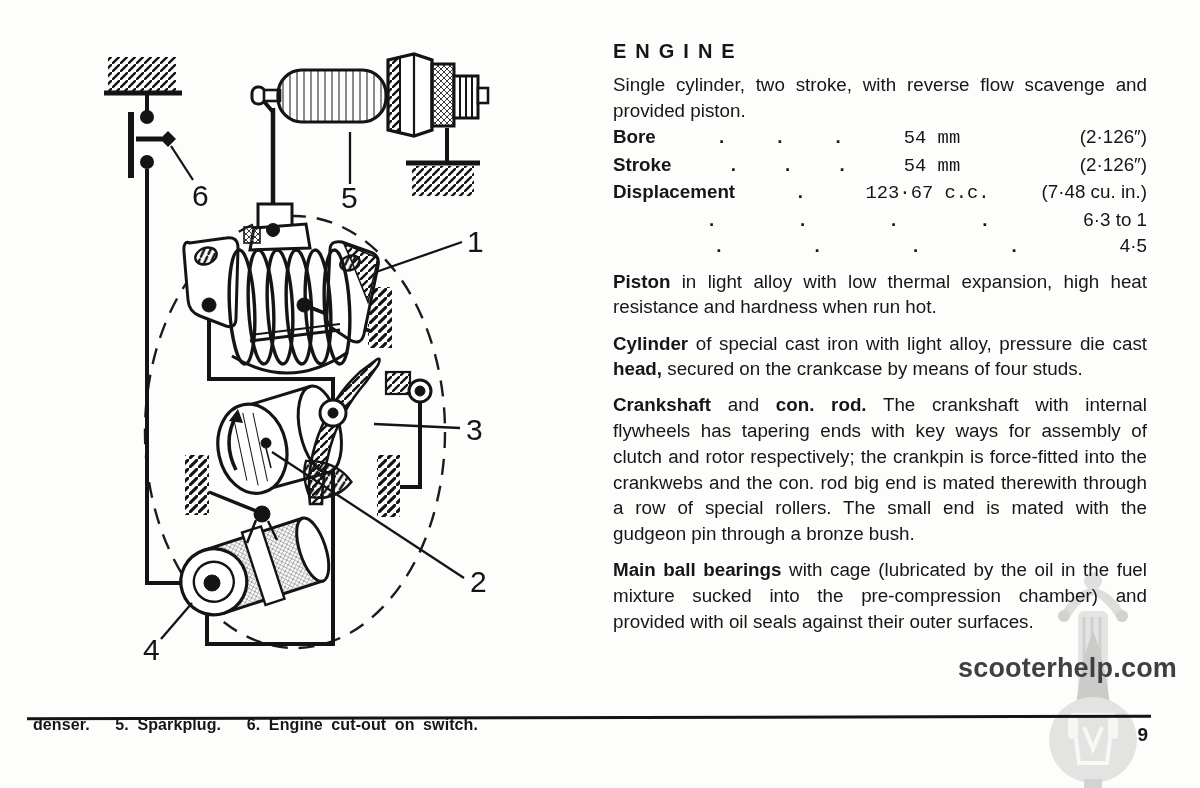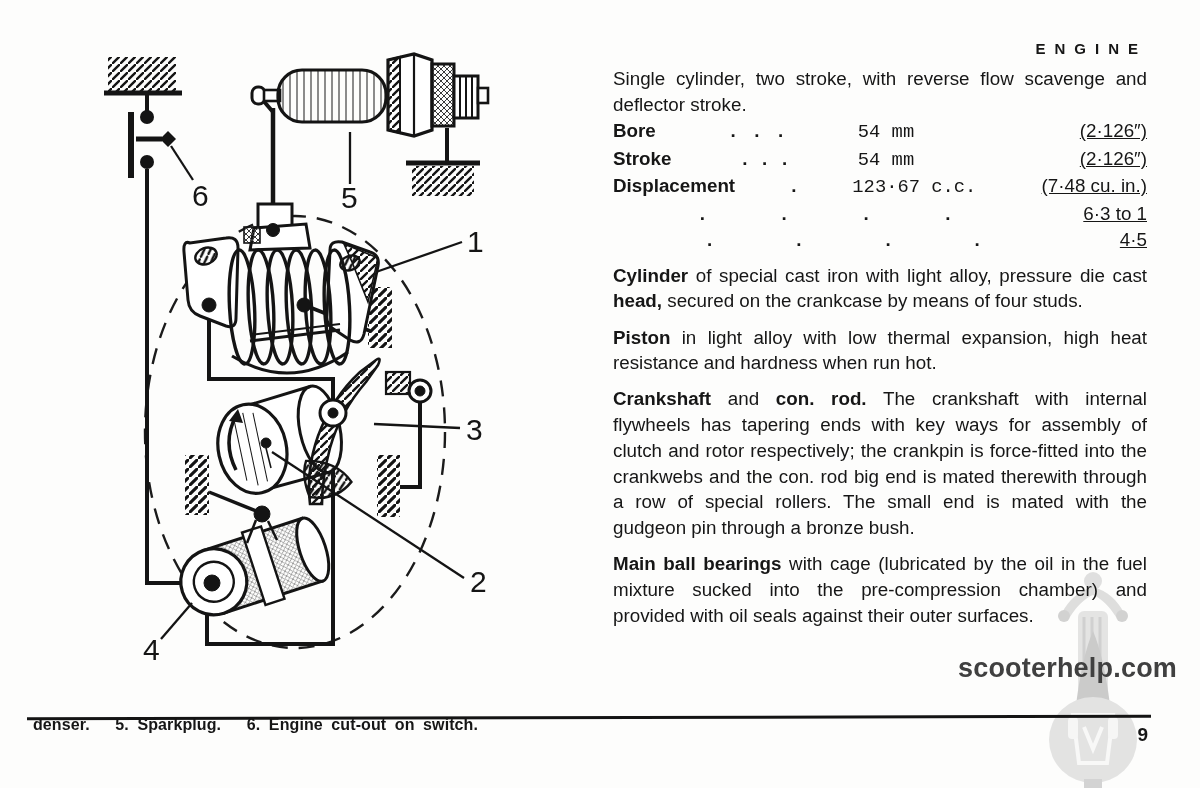--- a/index.html
+++ b/index.html
@@ -16,29 +16,29 @@
     font-size:16.5px;font-weight:bold;white-space:pre-wrap;letter-spacing:.2px;
   }
   .fig-legend{
     position:absolute;left:33px;top:681px;width:545px;
     font-size:16px;line-height:17.5px;font-weight:bold;word-spacing:4px;
     white-space:pre;letter-spacing:.1px;
   }
   
   .content-column{position:absolute;left:613px;top:40px;width:534px;z-index:2;}
   .page-heading{
-    font-size:15px;font-weight:bold;letter-spacing:9px;margin:0 0 9px 0;text-align:right;
+    font-size:20px;font-weight:bold;letter-spacing:9px;margin:0 0 9px 0;
   }
   .intro-paragraph{font-size:18.8px;line-height:25.6px;text-align:justify;margin:0;}
   .spec-table{margin-top:1px;}
-  .spec-row{display:flex;align-items:baseline;font-size:18.8px;line-height:25.6px;gap:46px;}
+  .spec-row{display:flex;align-items:baseline;font-size:18.8px;line-height:25.6px;}
   .spec-label{font-weight:bold;white-space:pre;}
   .spec-dots{flex:1;display:flex;justify-content:space-evenly;font-weight:bold;padding:0 10px;}
   .spec-mid{width:176px;white-space:pre;font-family:Liberation Mono, monospace;}
-  .spec-right{white-space:pre;text-decoration:underline;}
+  .spec-right{white-space:pre;}
   .paragraphs p{font-size:18.8px;line-height:25.7px;text-align:justify;margin:10.5px 0 0 0;}
   .paragraphs .b{font-weight:bold;}
   
   .divider-rule{position:absolute;left:27px;top:716px;width:1124px;height:3px;background:#141414;z-index:2;transform:rotate(-0.12deg);}
   .page-number{position:absolute;left:1120px;top:724px;width:28px;text-align:right;font-size:19px;font-weight:bold;z-index:2;}
   
   .watermark-text{
     position:absolute;left:958px;top:653px;font-size:27px;font-weight:bold;
     color:#404040;z-index:0;letter-spacing:0.2px;
   }
@@ -225,21 +225,21 @@
     </g>
   </svg>
 
   <div class="fig-legend">
     <div>denser.   5. Sparkplug.   6. Engine cut-out on switch.</div>
   </div>
 </div>
 
 <div class="content-column">
   <h1 class="page-heading">ENGINE</h1>
-  <p class="intro-paragraph">Single cylinder, two stroke, with reverse flow scavenge and deflector stroke.</p>
+  <p class="intro-paragraph">Single cylinder, two stroke, with reverse flow scavenge and provided piston.</p>
   <div class="spec-table">
       <div class="spec-row">
         <span class="spec-label">Bore</span>
         <span class="spec-dots">
           <span>.</span>
           <span>.</span>
           <span>.</span>
         </span>
         <span class="spec-mid">54 mm</span>
         <span class="spec-right">(2·126″)</span>
@@ -275,21 +275,21 @@
         <span class="spec-dots">
           <span>.</span>
           <span>.</span>
           <span>.</span>
           <span>.</span>
         </span>
         <span class="spec-right">4·5</span>
       </div>
     </div>
   <div class="paragraphs">
+      <p><span class="b">Piston</span><span> in light alloy with low thermal expansion, high heat resistance and hardness when run hot.</span></p>
       <p><span class="b">Cylinder</span><span> of special cast iron with light alloy, pressure die cast </span><span class="b">head,</span><span> secured on the crankcase by means of four studs.</span></p>
-      <p><span class="b">Piston</span><span> in light alloy with low thermal expansion, high heat resistance and hardness when run hot.</span></p>
       <p><span class="b">Crankshaft</span><span> and </span><span class="b">con. rod.</span><span> The crankshaft with internal flywheels has tapering ends with key ways for assembly of clutch and rotor respectively; the crankpin is force-fitted into the crankwebs and the con. rod big end is mated therewith through a row of special rollers. The small end is mated with the gudgeon pin through a bronze bush.</span></p>
       <p><span class="b">Main ball bearings</span><span> with cage (lubricated by the oil in the fuel mixture sucked into the pre-compression chamber) and provided with oil seals against their outer surfaces.</span></p>
     </div>
 </div>
 
 <div class="divider-rule"></div>
 <div class="page-number">9</div>
 
 </body></html>

